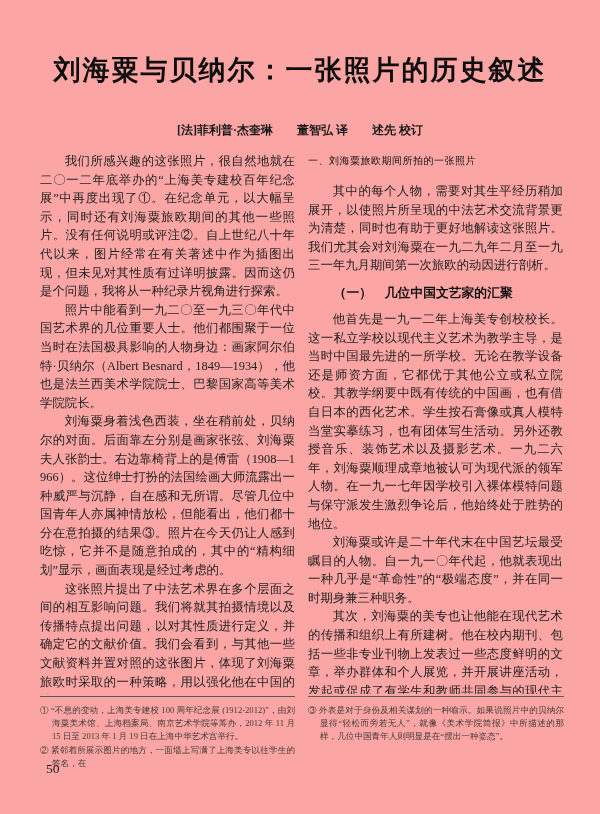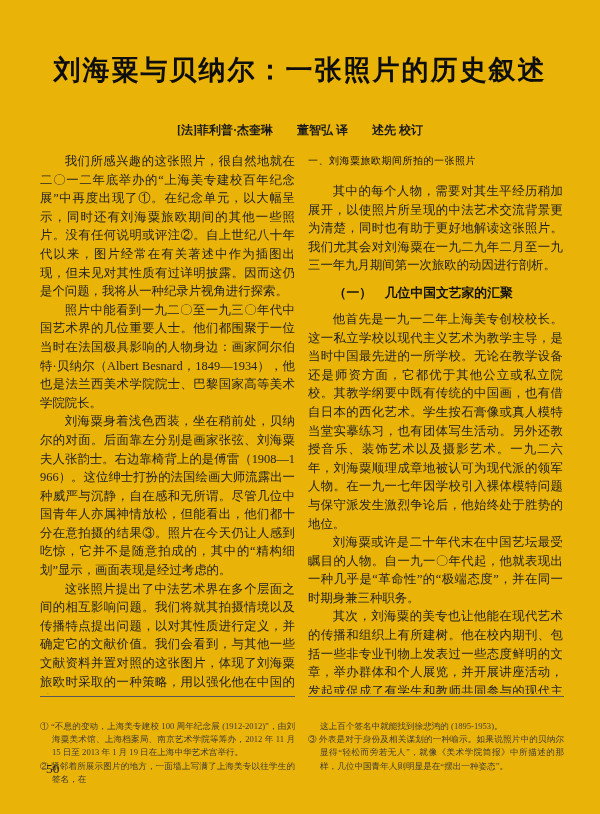--- a/index.html
+++ b/index.html
@@ -6,21 +6,21 @@
   body{
     width:600px;height:814px;
     background:#ffffff;
     font-family:"Liberation Serif","DejaVu Serif",serif;
     color:#1d1d1d;
     position:relative;
     overflow:hidden;
   }
   .page{
     position:absolute;inset:0;
-    background:#eab308;
+    background:#fca5a5;
   }
   .title{
     position:absolute;
     top:52px;left:0;right:0;
     margin:0;
     text-align:center;
     font-size:27px;
     font-weight:bold;
     letter-spacing:2px;
     color:#0e0e0e;
@@ -72,21 +72,21 @@
     margin:10px 0 8px 0;
     font-size:12.8px;
     font-weight:bold;
     text-indent:2em;
     color:#111111;
   }
   .footnotes{
     position:absolute;
     top:696px;
     border-top:1px solid #5a5a5a;
-    padding-top:23px;
+    padding-top:7px;
     font-size:8.6px;
     line-height:13.2px;
     color:#3e3a34;
     text-align:justify;
     word-break:break-all;
   }
   .fn-left{left:40px;width:255px;}
   .fn-right{left:308px;width:256px;}
   .fn{
     padding-left:12px;
@@ -134,19 +134,18 @@
     </div>
 
   </div>
 
   <div class="footnotes fn-left">
     <p class="fn">① “不息的变动，上海美专建校 100 周年纪念展 (1912-2012)”，由刘海粟美术馆、上海档案局、南京艺术学院等筹办，2012 年 11 月 15 日至 2013 年 1 月 19 日在上海中华艺术宫举行。</p>
     <p class="fn">② 紧邻着所展示图片的地方，一面墙上写满了上海美专以往学生的签名，在</p>
   </div>
 
   <div class="footnotes fn-right">
-    <p class="fn-cont">这上百个签名中就能找到徐悲鸿的 (1895-1953)。</p>
     <p class="fn">③ 外表是对于身份及相关谋划的一种喻示。如果说照片中的贝纳尔显得“轻松而旁若无人”，就像《美术学院简报》中所描述的那样，几位中国青年人则明显是在“摆出一种姿态”。</p>
   </div>
 
   <div class="pageno">50</div>
 
 </div>
 
 </body></html>

